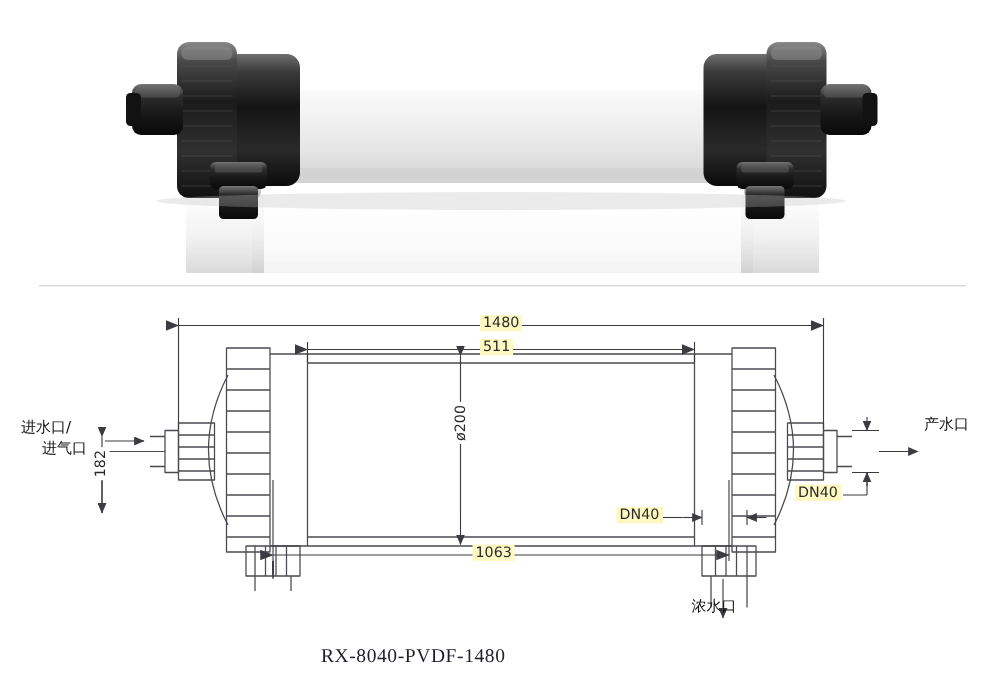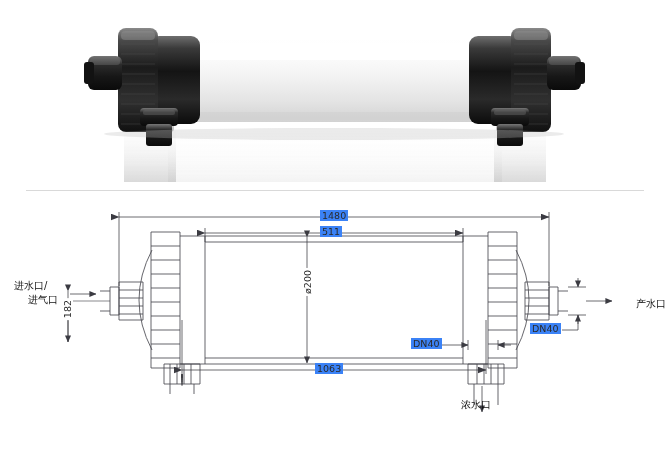--- a/index.html
+++ b/index.html
@@ -34,21 +34,21 @@
     color:#1a1a1a;
     white-space:nowrap;
     line-height:12px;
   }
   .lbl-cn{ font-size:10px; color:#111; }
   .dim{
     position:absolute;
     font-family:"DejaVu Sans", sans-serif;
     font-size:9.5px;
     color:#2a2a2a;
-    background:#3b82f6;
+    background:#fef9c3;
     padding:0 2px;
     white-space:nowrap;
   }
   .dim-v{
     position:absolute;
     font-family:"DejaVu Sans", sans-serif;
     font-size:9.5px;
     color:#2a2a2a;
     background:#ffffff;
     padding:2px 0;
@@ -378,19 +378,20 @@
 
     <div class="dim" style="left:315px;top:173px;">1063</div>
 
     <div class="dim" style="left:411px;top:148px;">DN40</div>
 
     <div class="dim" style="left:530px;top:133px;">DN40</div>
 
     <div class="lbl lbl-cn" style="left:14px;top:90px;">进水口/</div>
     <div class="lbl lbl-cn" style="left:28px;top:104px;">进气口</div>
 
-    <div class="lbl lbl-cn" style="left:616px;top:108px;margin-left:20px;">产水口</div>
+    <div class="lbl lbl-cn" style="left:616px;top:88px;">产水口</div>
 
     <div class="lbl lbl-cn" style="left:461px;top:209px;">浓水口</div>
   </div>
 
+  <div class="caption">RX-8040-PVDF-1480</div>
 
 </div>
 
 </body></html>

